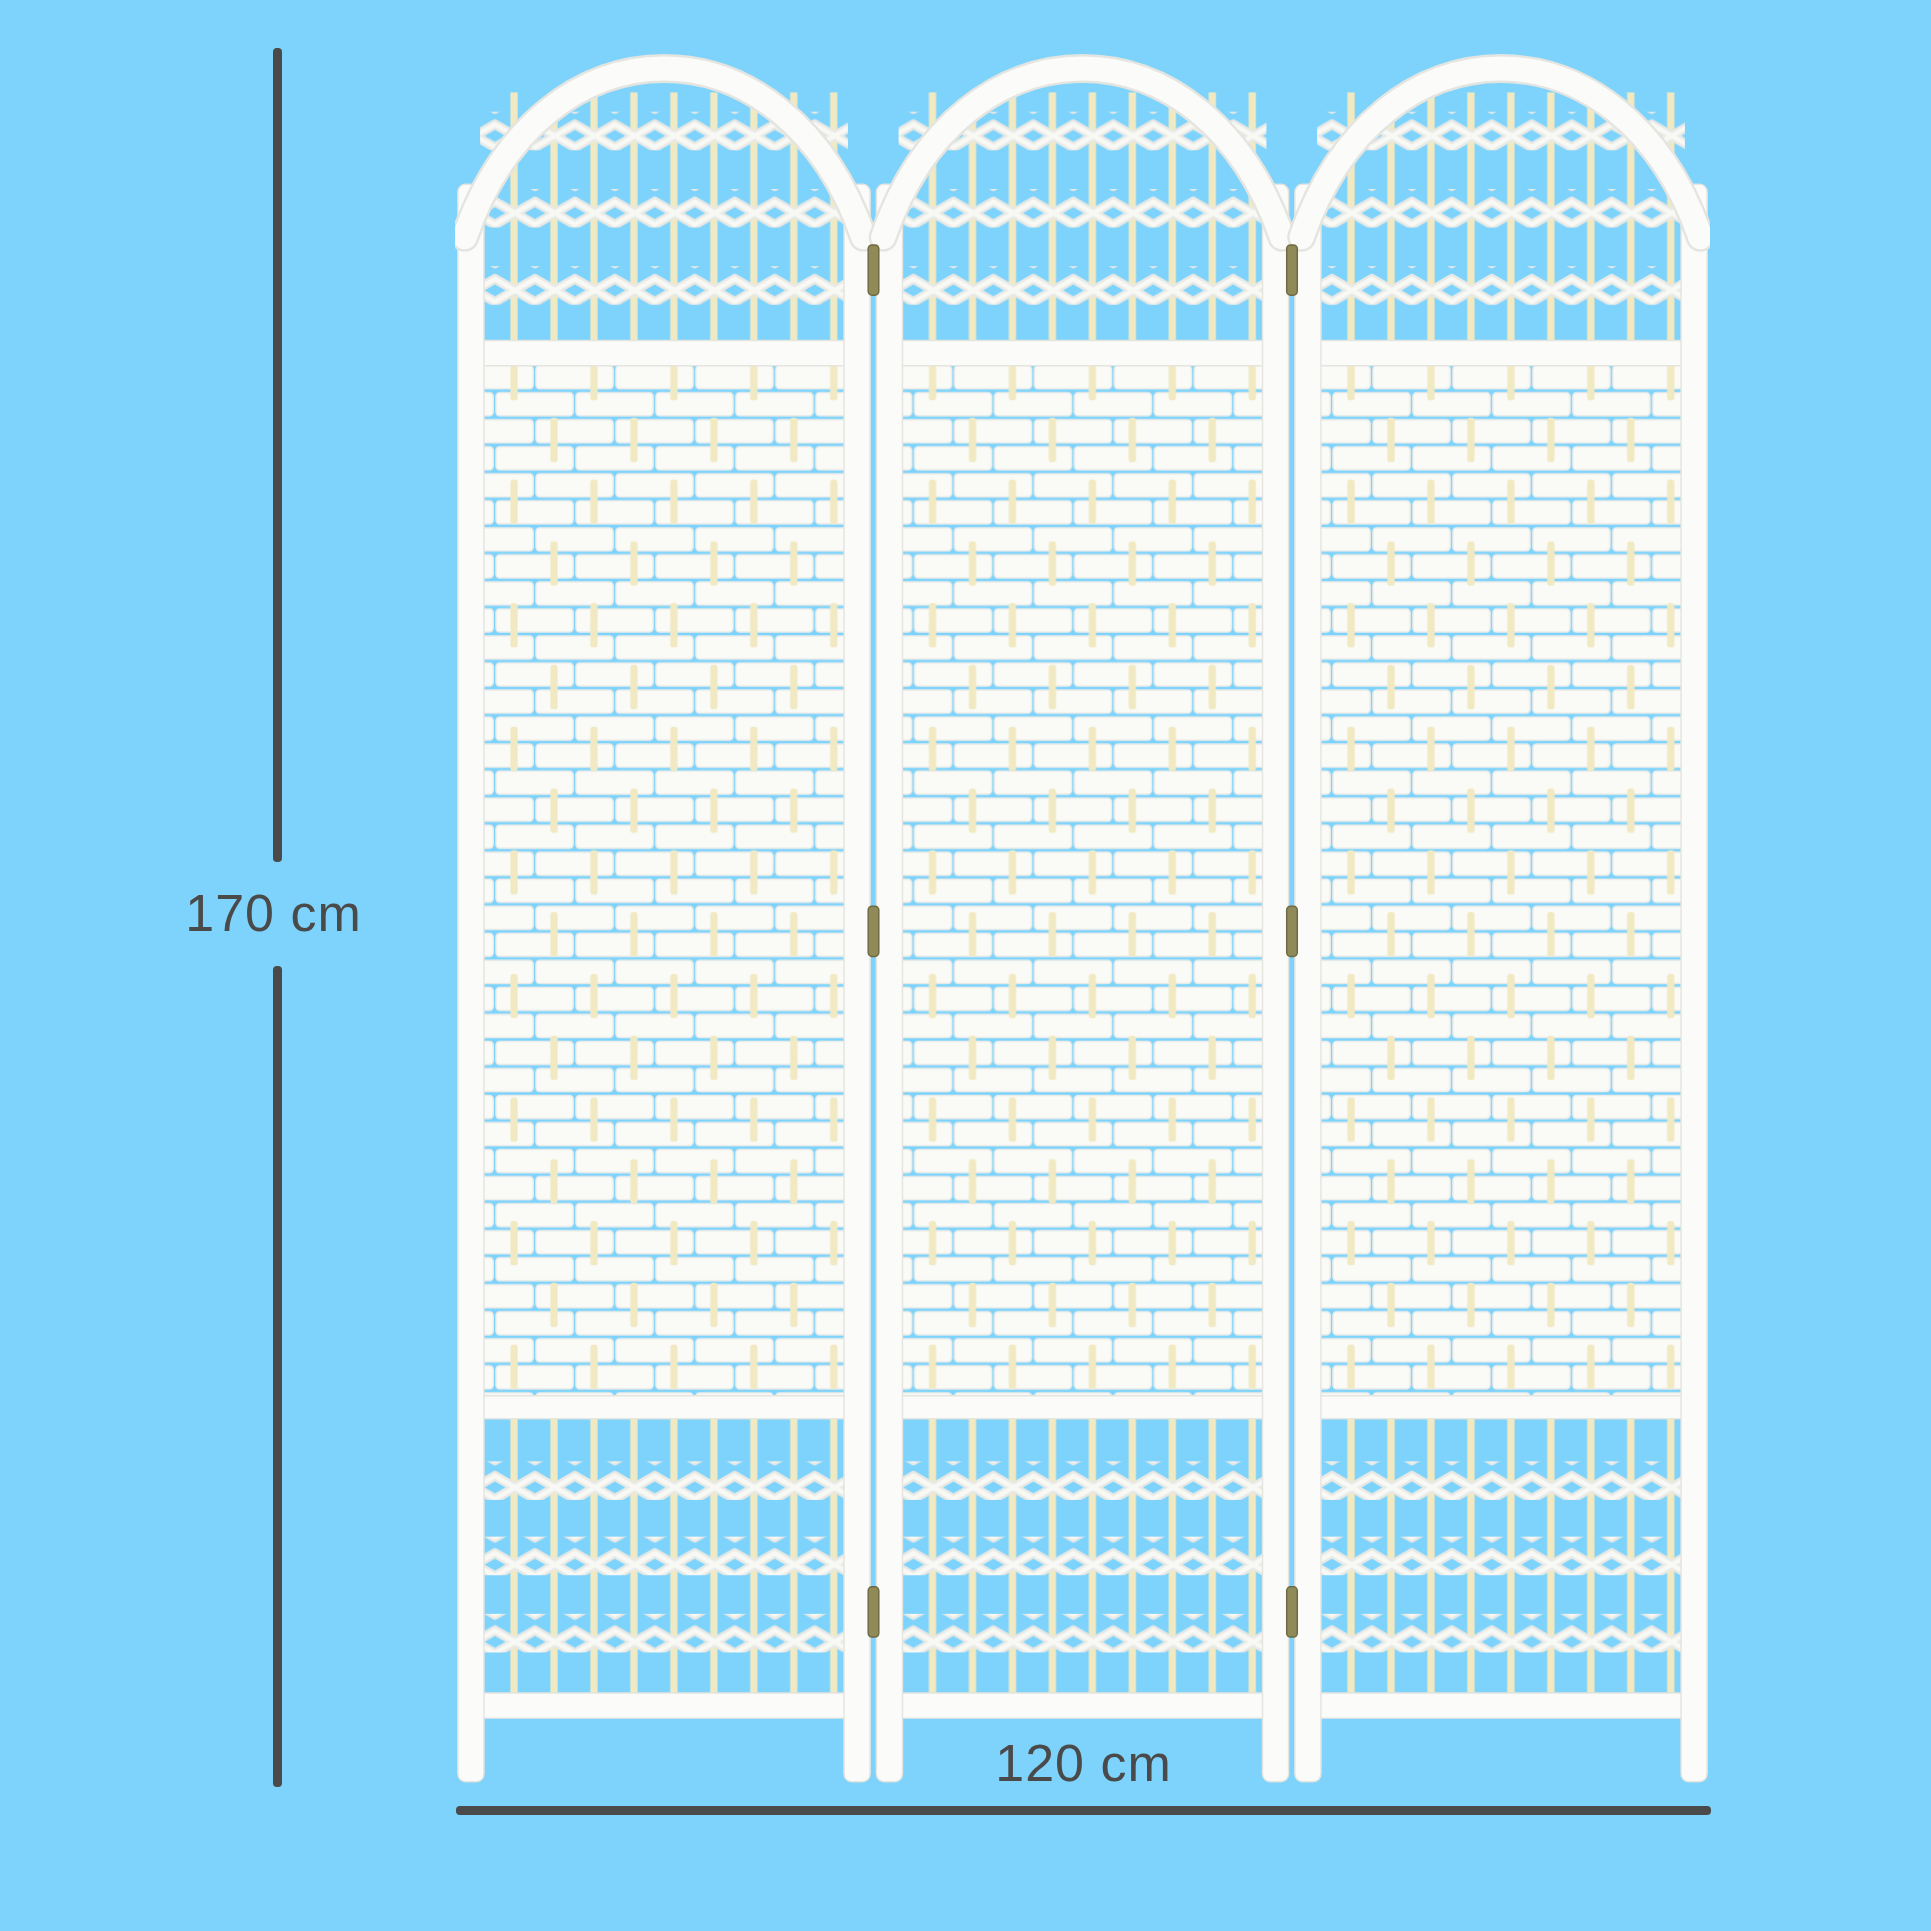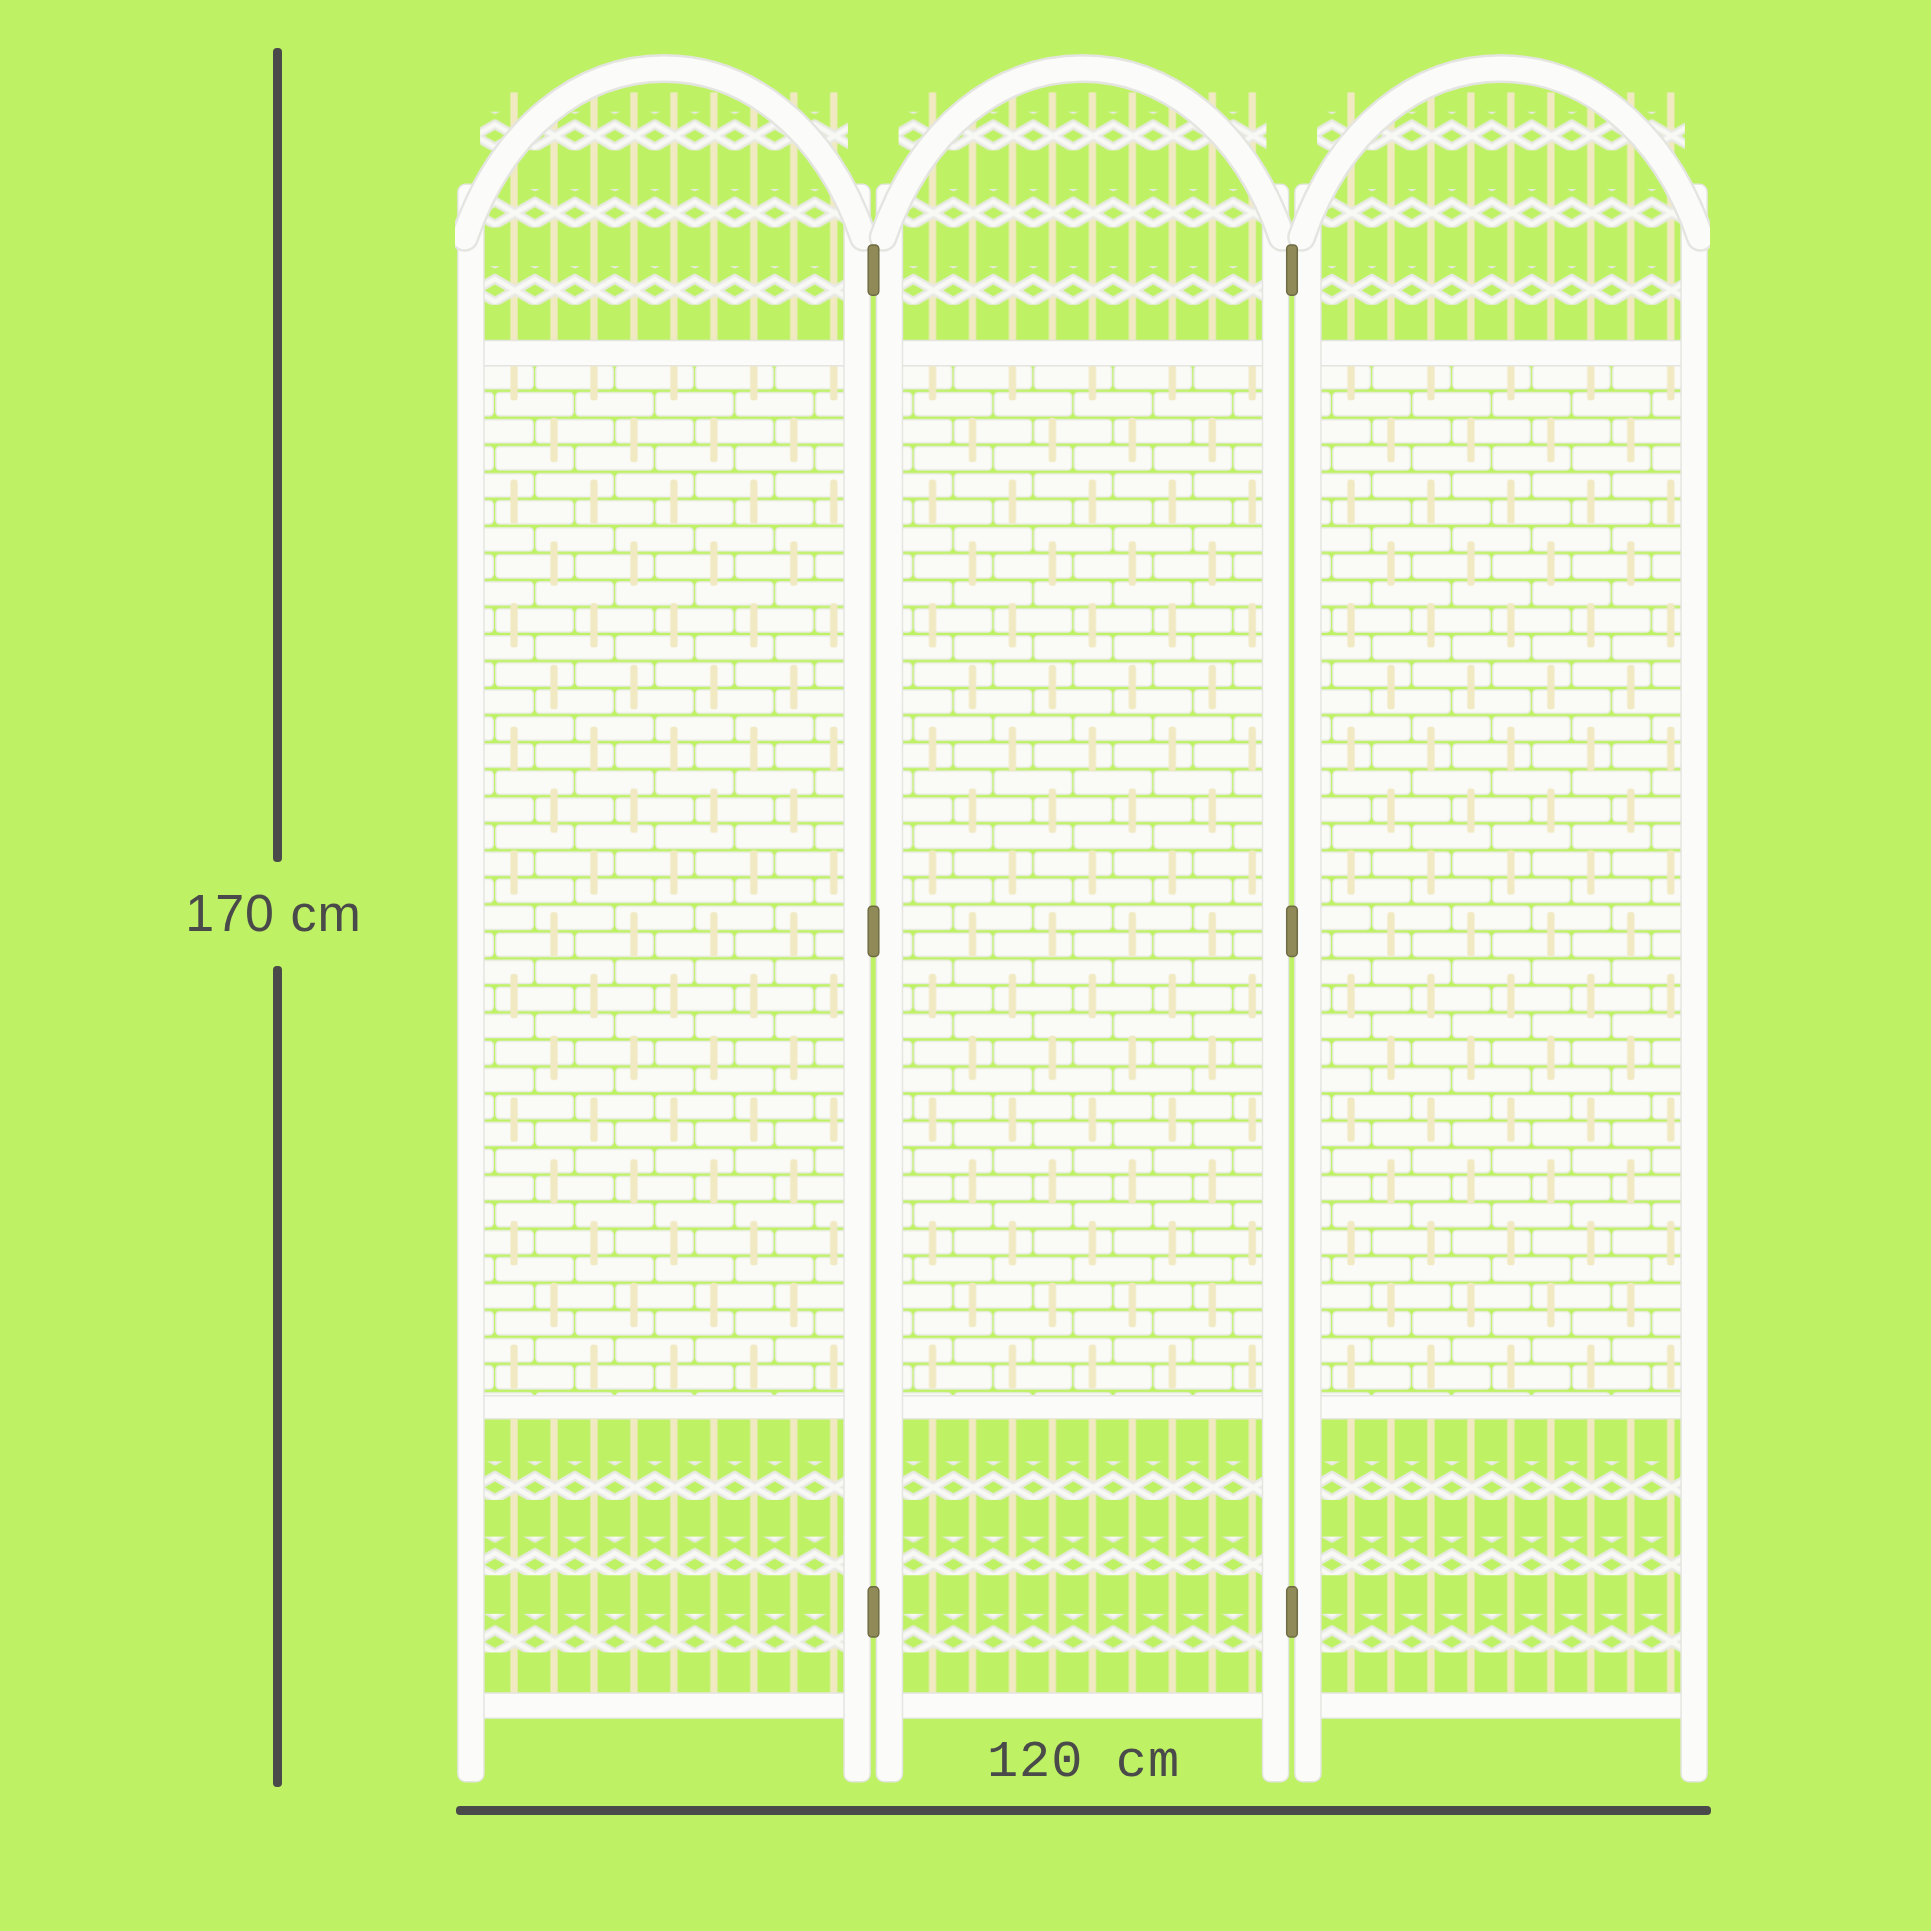--- a/index.html
+++ b/index.html
@@ -9,21 +9,21 @@
   }
   body {
     width: 1931px;
     height: 1931px;
     font-family: "Liberation Sans", sans-serif;
   }
   .stage {
     position: relative;
     width: 1931px;
     height: 1931px;
-    background: #bef264;
+    background: #7dd3fc;
     overflow: hidden;
   }
 
   
   .divider-svg {
     position: absolute;
     left: 455px;
     top: 39px;
     width: 1255px;
     height: 1748px;
@@ -85,21 +85,21 @@
   .dim-label {
     position: absolute;
     color: var(--annotation, #454545);
     font-size: 52px;
     line-height: 58px;
     text-align: center;
     white-space: nowrap;
     letter-spacing: 1px;
   }
   .dim-label-height { left: 114px; top: 884px;  width: 319px; }
-  .dim-label-width  { left: 924px; top: 1734px; width: 319px; font-family: Liberation Mono, monospace; }
+  .dim-label-width  { left: 924px; top: 1734px; width: 319px; }
 </style>
 </head>
 <body>
 
 <div class="stage">
 
   <svg class="divider-svg" viewBox="0 0 1300 1810" xmlns="http://www.w3.org/2000/svg">
     <defs>
 
       <pattern id="dowelPat" patternUnits="userSpaceOnUse" width="41.4" height="12">

